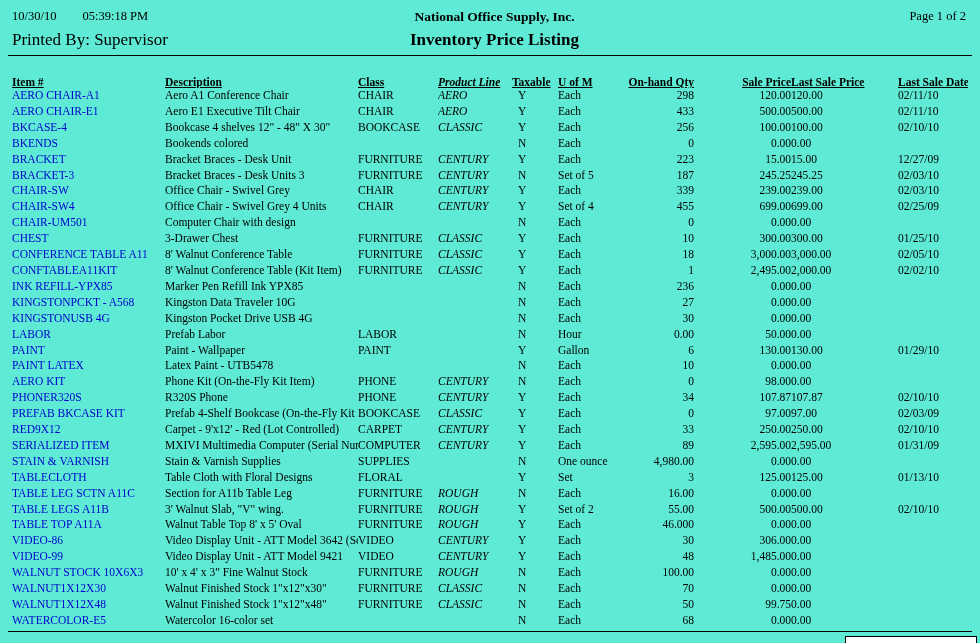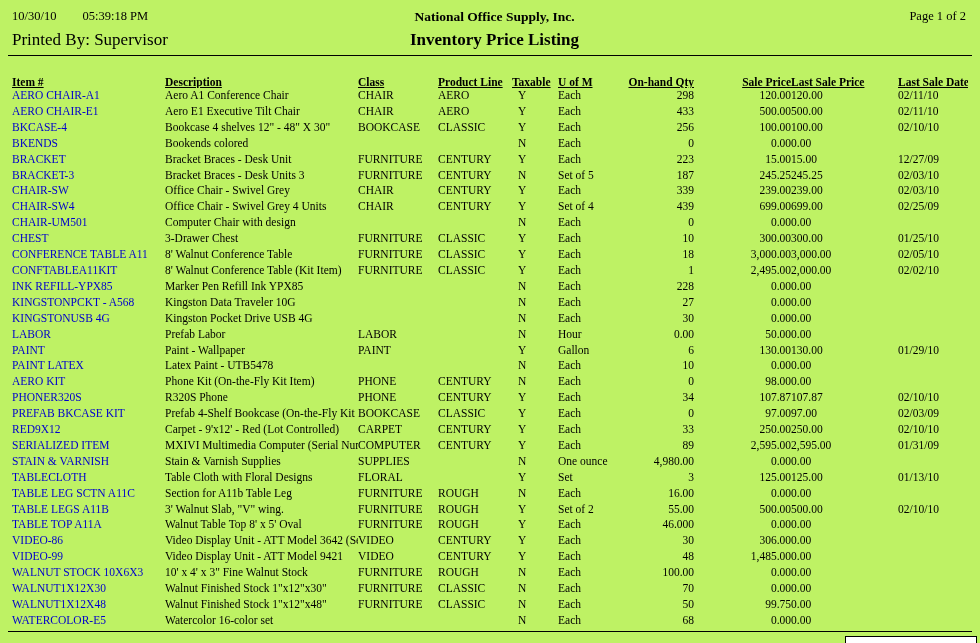--- a/index.html
+++ b/index.html
@@ -1,18 +1,18 @@
 <!DOCTYPE html>
 <html style="--link-color: #0000CC;"><head>
 <meta charset="utf-8">
 <style>
   * { margin:0; padding:0; box-sizing:border-box; }
   html,body { background:#fff; }
   body { font-family:"Liberation Serif","DejaVu Serif",serif; color:#000; }
-  .page { position:relative; width:980px; height:643px; background:#bef264; overflow:hidden; }
+  .page { position:relative; width:980px; height:643px; background:#5eead4; overflow:hidden; }
 
   
   .hdr-left  { position:absolute; left:12px; top:9px; font-size:12.5px; white-space:nowrap; }
   .hdr-time  { margin-left:26px; }
   .hdr-printedby { position:absolute; left:12px; top:30px; font-size:17px; white-space:nowrap; }
   .hdr-center { position:absolute; left:0; right:0; top:9px; text-align:center;padding-left:9px; }
   .company { font-size:13.5px; font-weight:bold; }
   .rpt-title { font-size:17px; font-weight:bold; margin-top:5px; }
   .hdr-right { position:absolute; right:14px; top:9px; font-size:12.5px; }
 
@@ -23,21 +23,21 @@
   
   table.rpt { position:absolute; left:12px; top:66px; width:956px; border-collapse:collapse; table-layout:fixed; font-size:11.5px; }
   table.rpt th, table.rpt td { white-space:nowrap; overflow:hidden; text-align:left; vertical-align:bottom; font-weight:normal; padding:0; }
   thead tr { height:22px;margin-left:13px; }
   tbody td { height:15.9px; line-height:15.9px; vertical-align:baseline; }
   th .hdr-ul { text-decoration:underline; font-weight:bold; }
 
   .c-item  { width:153px; }
   .c-desc  { width:193px; }
   .c-class { width:80px;  }
-  .c-pline { width:72px;  }
+  .c-pline { width:72px;font-style:italic;  }
   .c-tax   { width:42px;  }
   .c-uom   { width:68px;  padding-left:6px !important; }
   .c-qty   { width:74px;  text-align:right !important; }
   .c-sale  { width:97px;  text-align:right !important; }
   .c-lsp   { width:98px;  text-align:center;font-family:Liberation Serif, serif; }
   .c-lsd   { width:79px;  padding-left:9px !important; }
   th.c-tax { padding-left:2px !important; }
   td.c-tax { padding-left:8px !important; }
 
   td.c-item { color:var(--link-color,#0000CC); font-weight:bold; cursor:pointer; }
@@ -163,21 +163,21 @@
           <td class="c-lsp">239.00</td>
           <td class="c-lsd">02/03/10</td>
         </tr>
         <tr>
           <td class="c-item">CHAIR-SW4</td>
           <td class="c-desc">Office Chair - Swivel Grey 4 Units</td>
           <td class="c-class">CHAIR</td>
           <td class="c-pline">CENTURY</td>
           <td class="c-tax">Y</td>
           <td class="c-uom">Set of 4</td>
-          <td class="c-qty">439</td>
+          <td class="c-qty">455</td>
           <td class="c-sale">699.00</td>
           <td class="c-lsp">699.00</td>
           <td class="c-lsd">02/25/09</td>
         </tr>
         <tr>
           <td class="c-item">CHAIR-UM501</td>
           <td class="c-desc">Computer Chair with design</td>
           <td class="c-class"></td>
           <td class="c-pline"></td>
           <td class="c-tax">N</td>
@@ -223,21 +223,21 @@
           <td class="c-lsp">2,000.00</td>
           <td class="c-lsd">02/02/10</td>
         </tr>
         <tr>
           <td class="c-item">INK REFILL-YPX85</td>
           <td class="c-desc">Marker Pen Refill Ink YPX85</td>
           <td class="c-class"></td>
           <td class="c-pline"></td>
           <td class="c-tax">N</td>
           <td class="c-uom">Each</td>
-          <td class="c-qty">228</td>
+          <td class="c-qty">236</td>
           <td class="c-sale">0.00</td>
           <td class="c-lsp">0.00</td>
           <td class="c-lsd"></td>
         </tr>
         <tr>
           <td class="c-item">KINGSTONPCKT - A568</td>
           <td class="c-desc">Kingston Data Traveler 10G</td>
           <td class="c-class"></td>
           <td class="c-pline"></td>
           <td class="c-tax">N</td>

